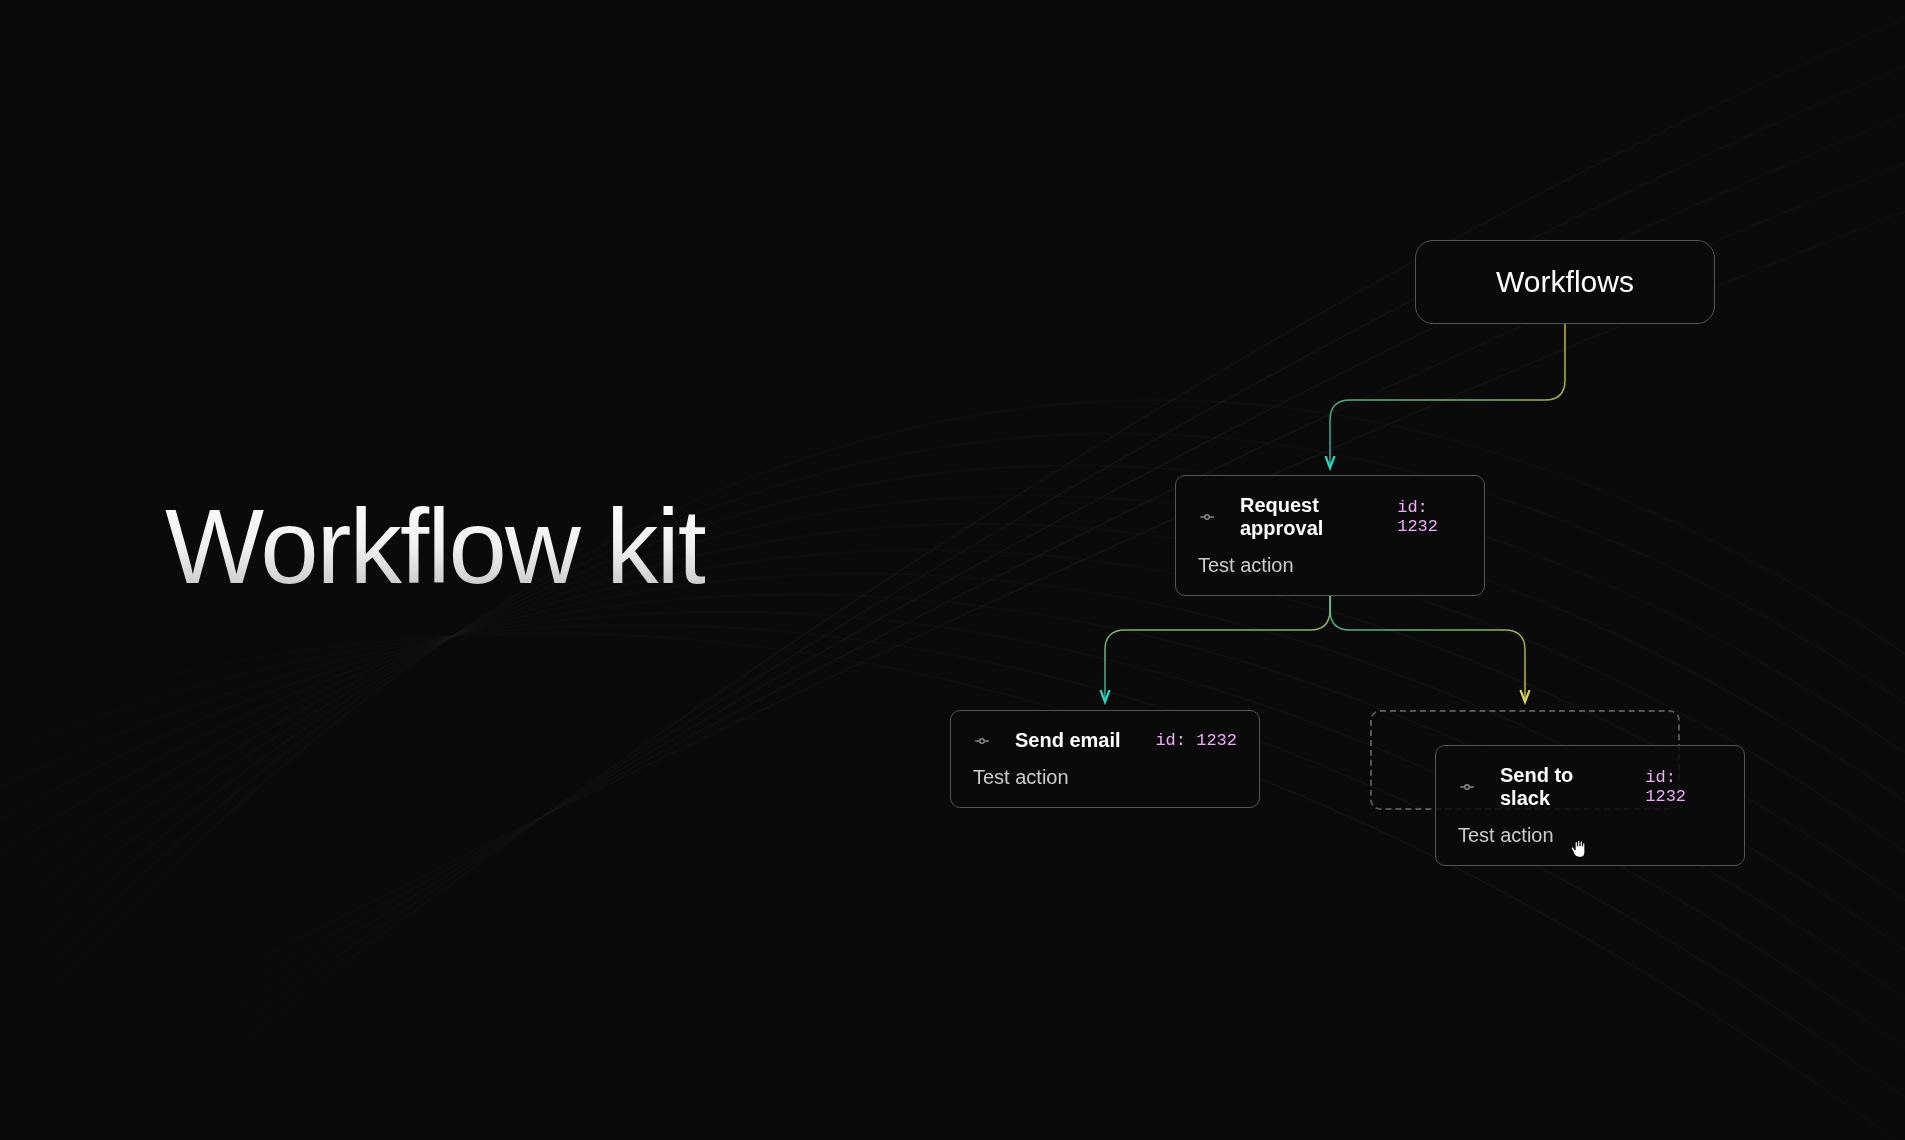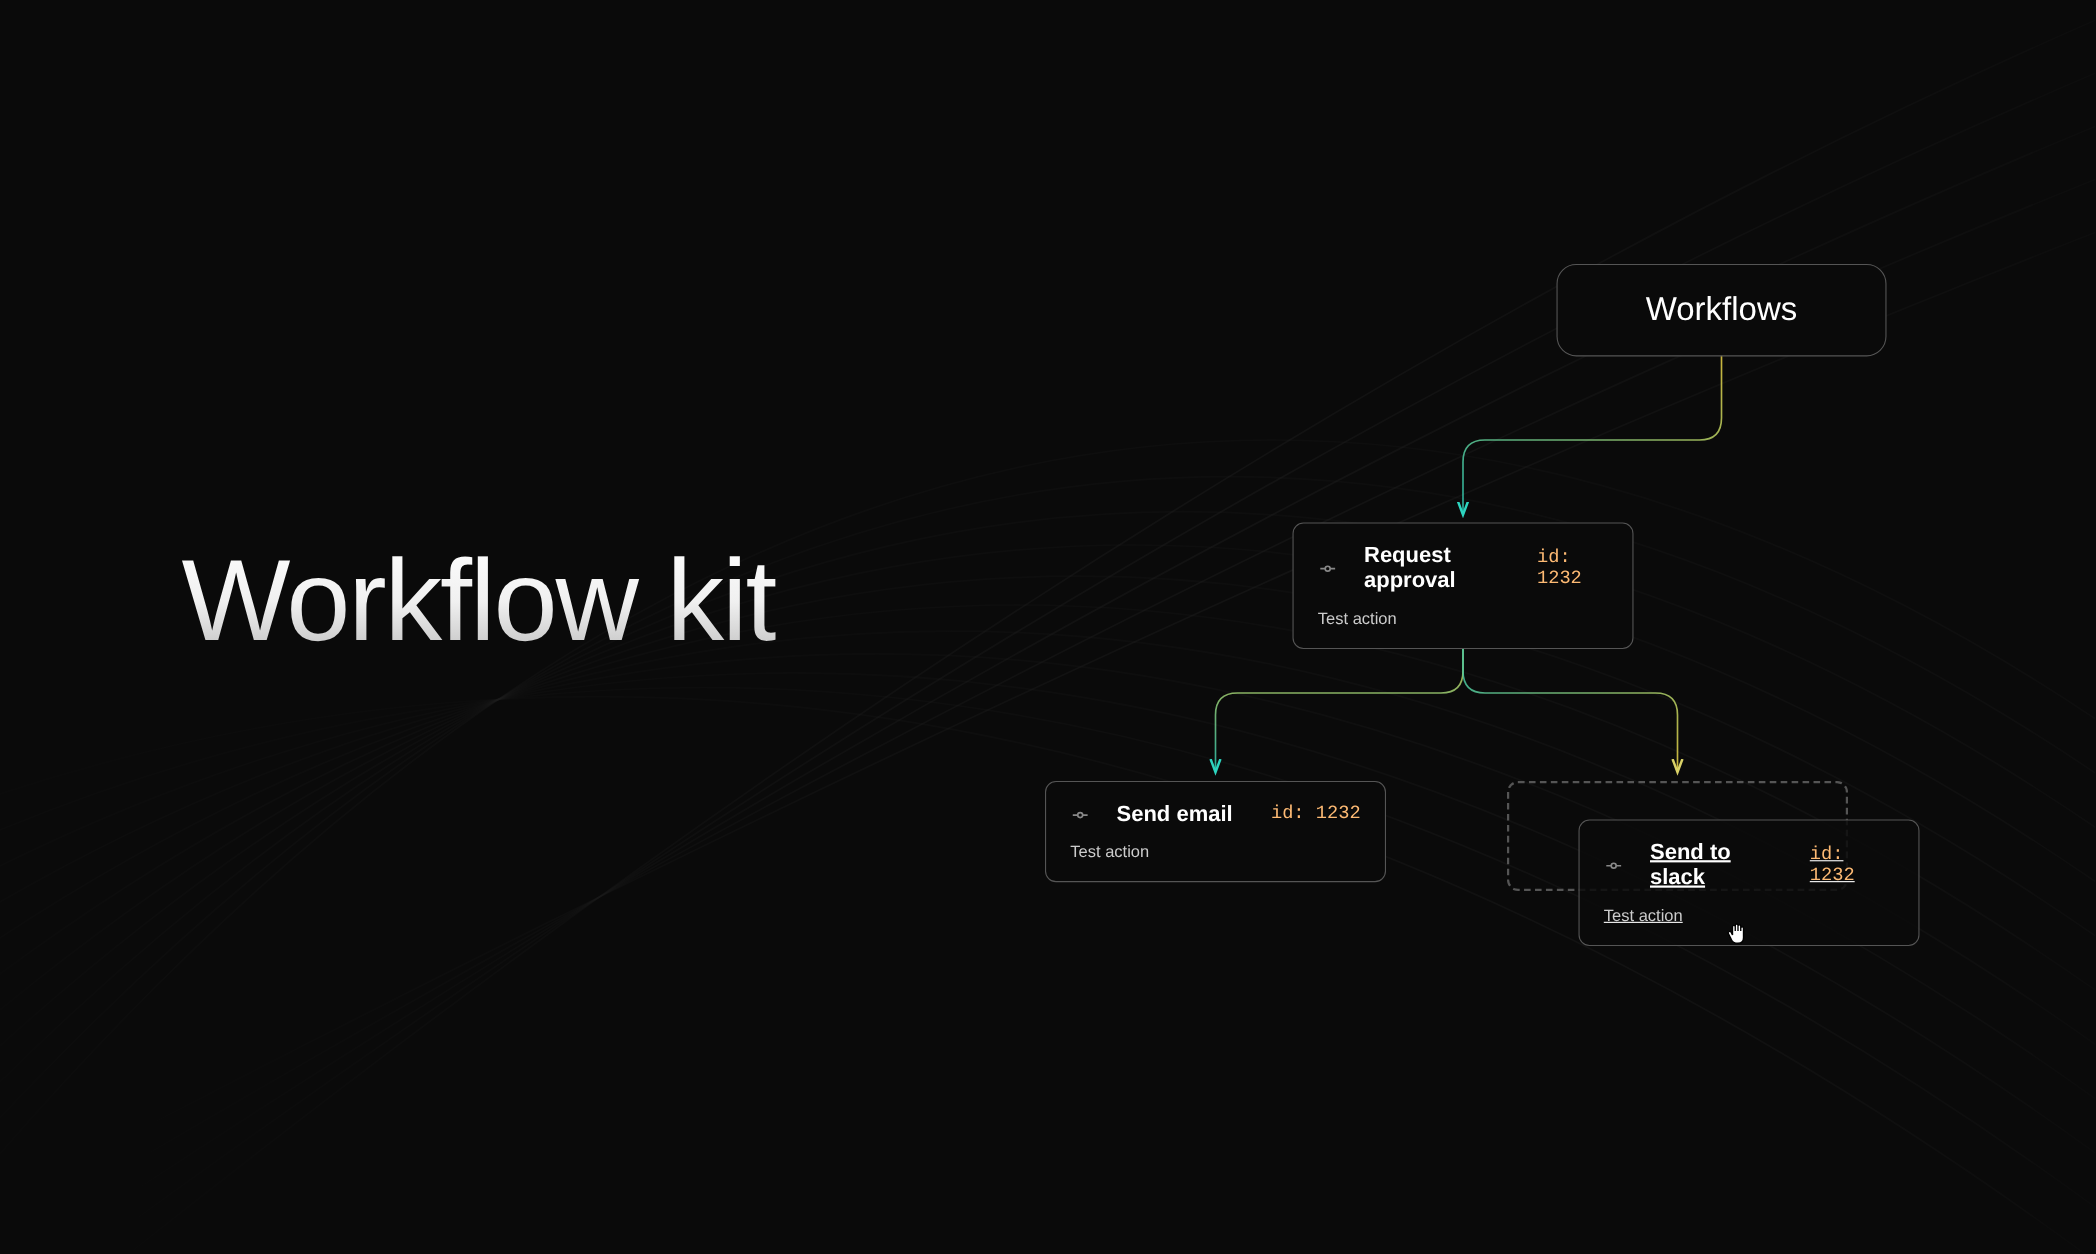--- a/index.html
+++ b/index.html
@@ -113,21 +113,20 @@
       height: 100px;
       border: 2px dashed #555;
       border-radius: 10px;
     }
     
     .node-slack {
       left: 490px;
       top: 505px;
       width: 310px;
       background: rgba(10,10,10,0.85);
-      text-decoration: underline;
     }
     
     .node-header {
       display: flex;
       align-items: center;
       gap: 24px;
     }
     
     .node-icon {
       color: #888;
@@ -138,26 +137,26 @@
     .node-title {
       font-size: 20px;
       font-weight: 700;
       color: #fff;
     }
     
     .node-id {
       margin-left: auto;
       font-family: 'Courier New', monospace;
       font-size: 17px;
-      color: #fdba74;
+      color: #f0abfc;
     }
     
     .node-subtitle {
       margin-top: 14px;
-      font-size: 15px;
+      font-size: 20px;
       color: #ccc;
       font-weight: 400;
     }
     
     .connectors {
       position: absolute;
       top: 0;
       left: 0;
       pointer-events: none;
     }

